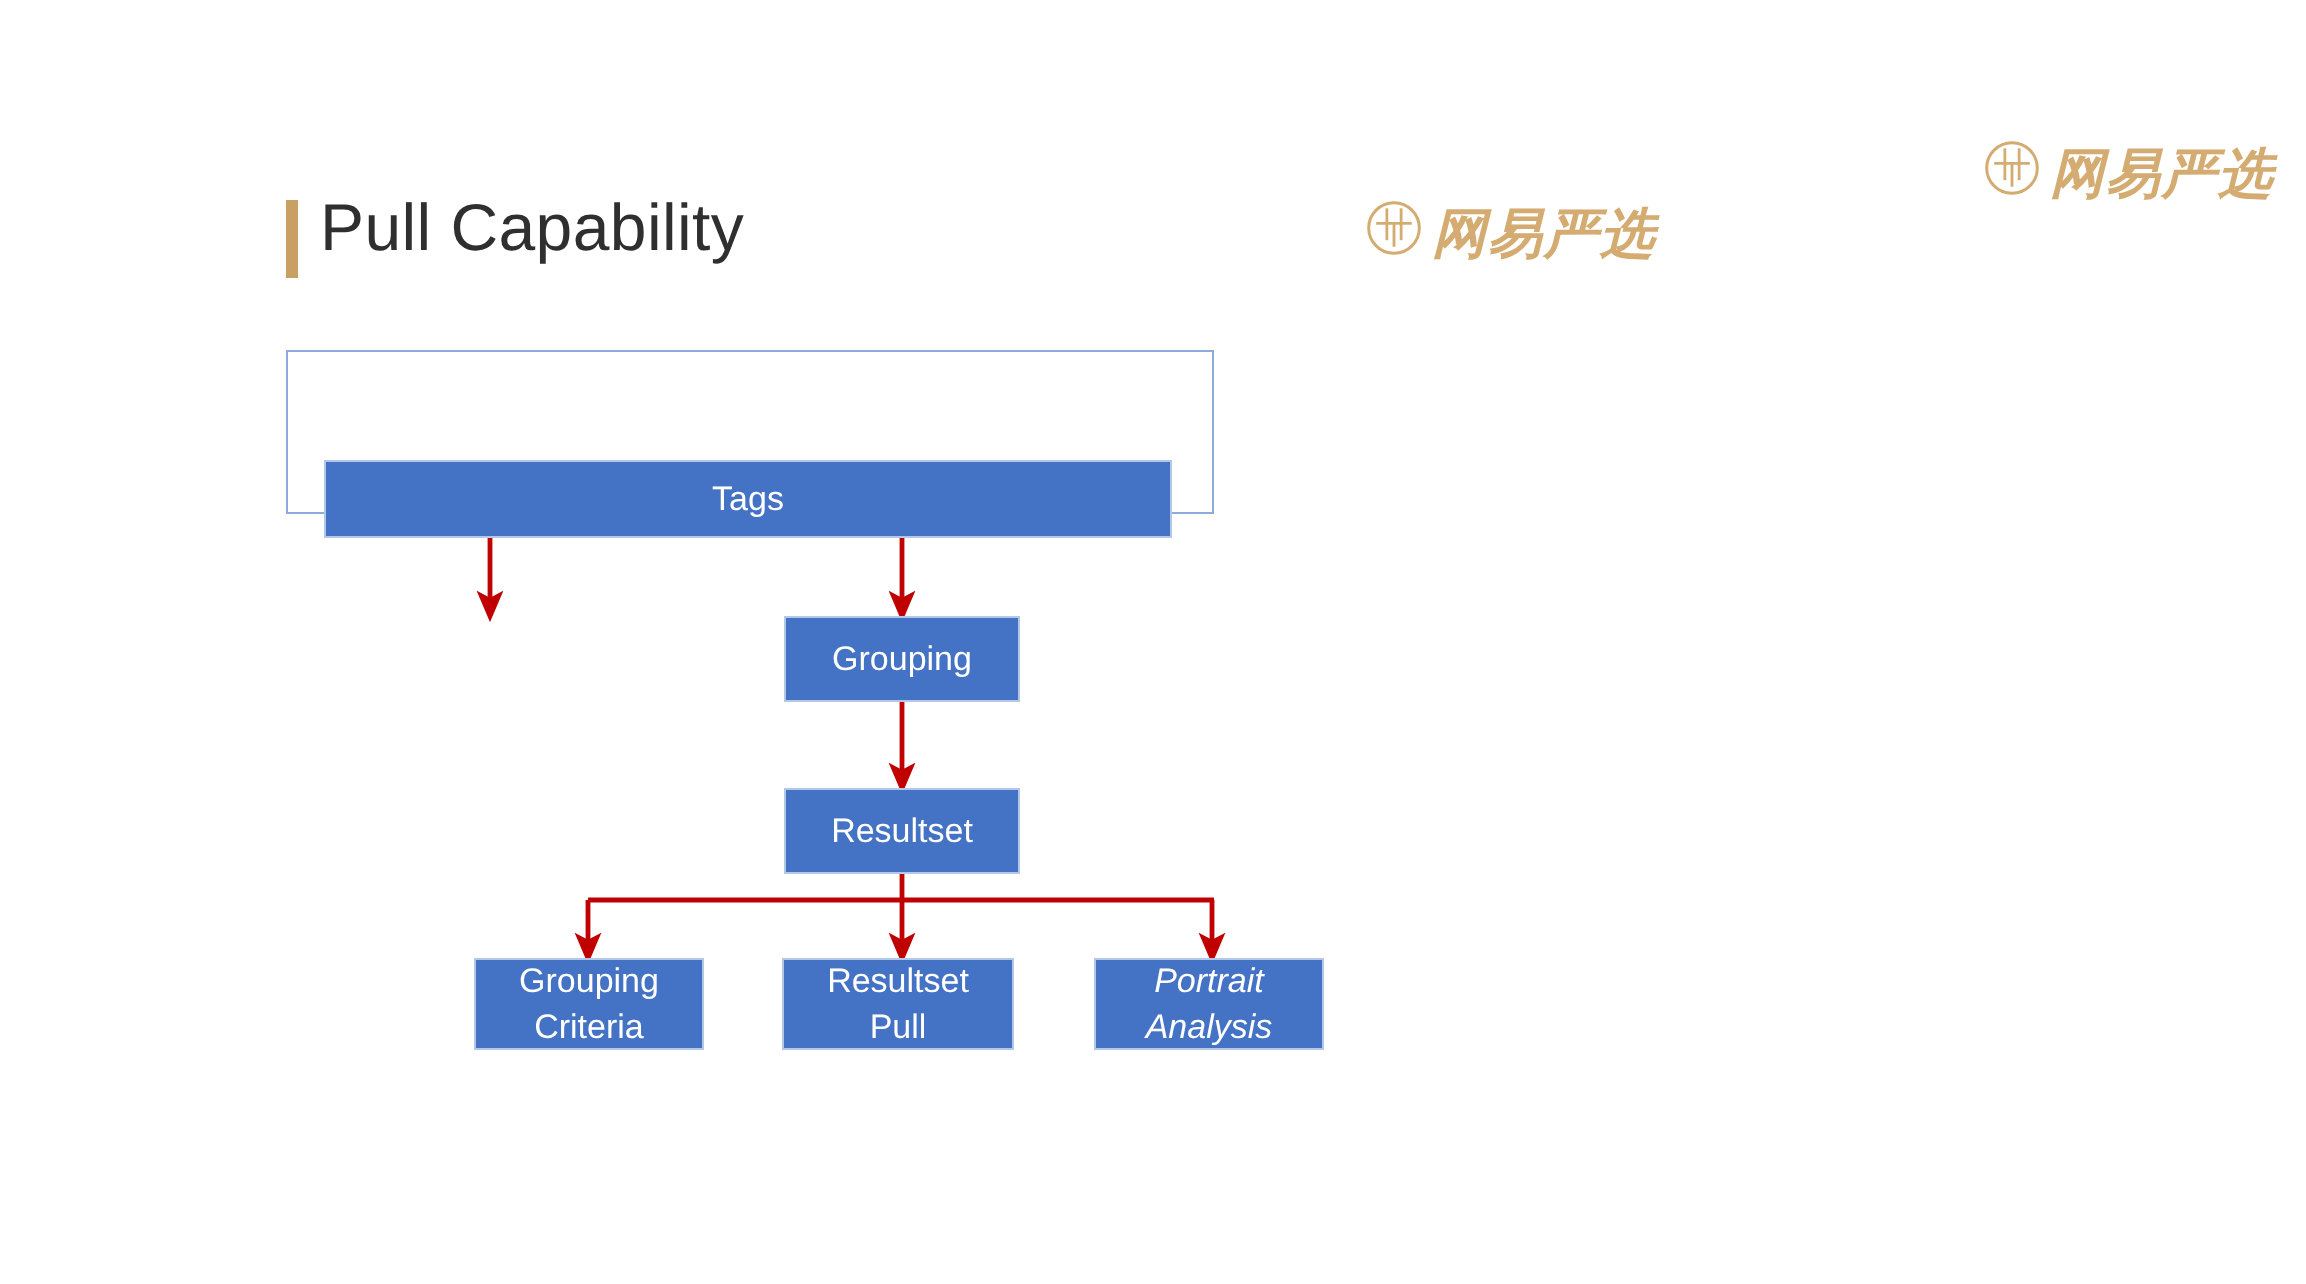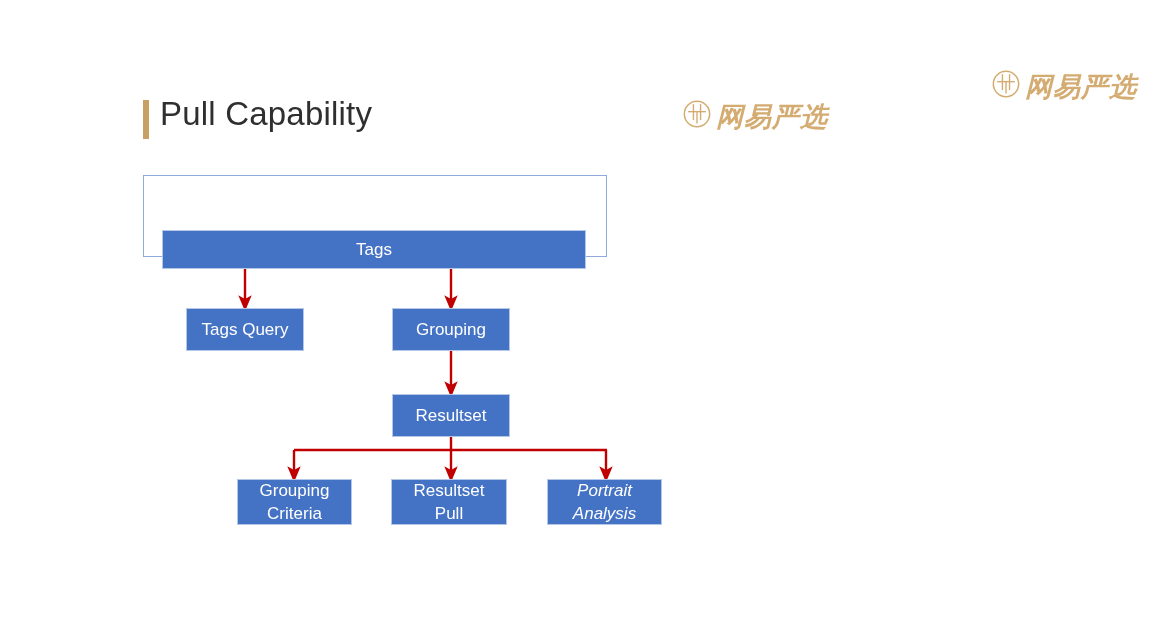--- a/index.html
+++ b/index.html
@@ -165,21 +165,20 @@
 
       <path d="M294,450 L294,474" marker-end="url(#arrowhead)"></path>
       <path d="M451,450 L451,474" marker-end="url(#arrowhead)"></path>
       <path d="M606,450 L606,474" marker-end="url(#arrowhead)"></path>
     </g>
   </svg>
 
   <div class="container-box"></div>
 
   <div class="node" id="node-tags">Tags</div>
-  <div class="node" id="node-tags-query">Tags Query</div>
   <div class="node" id="node-grouping">Grouping</div>
   <div class="node" id="node-resultset">Resultset</div>
   <div class="node" id="node-grouping-criteria">Grouping
 Criteria</div>
   <div class="node" id="node-resultset-pull">Resultset
 Pull</div>
   <div class="node" id="node-portrait-analysis">Portrait
 Analysis</div>
 
 </div>

